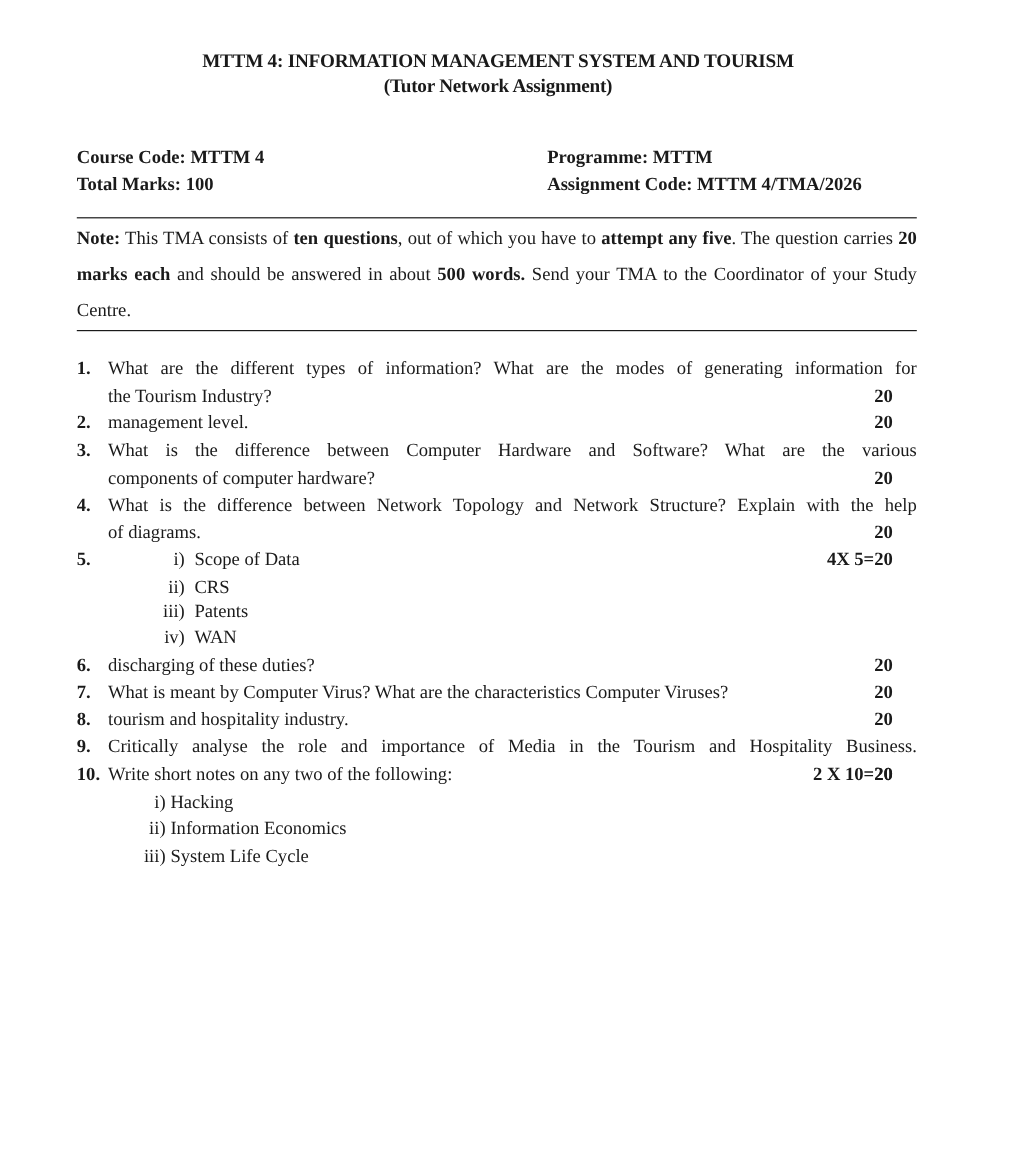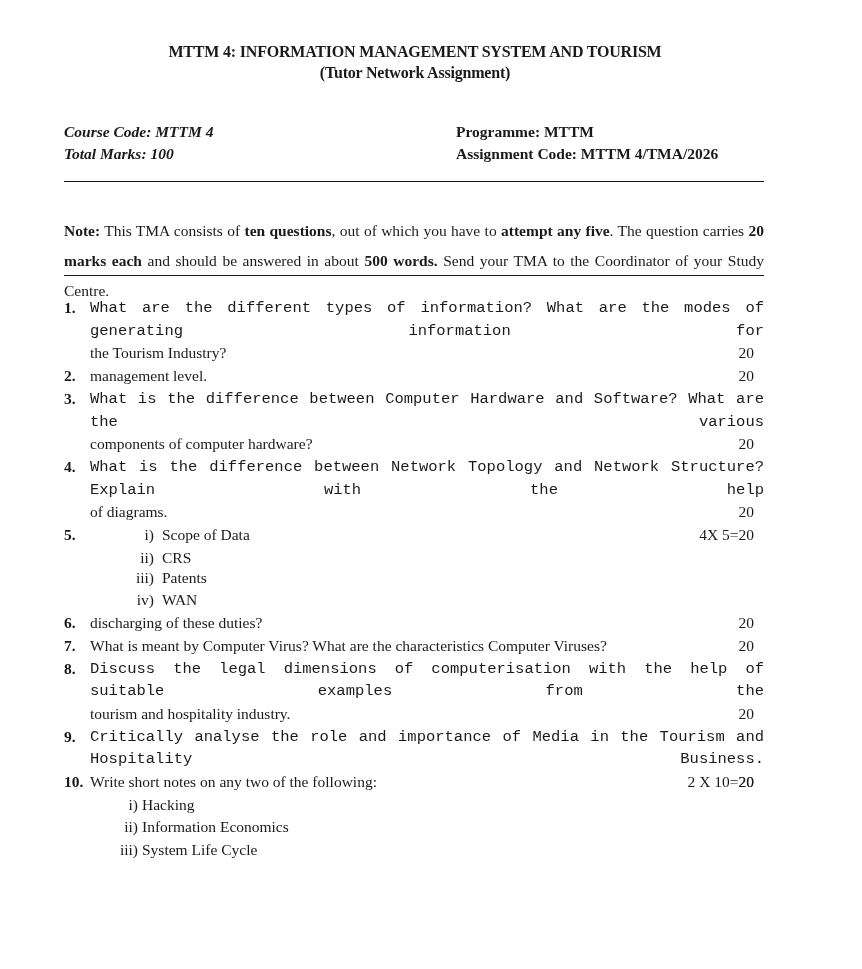--- a/index.html
+++ b/index.html
@@ -10,44 +10,44 @@
     }
     .title {
       position: absolute; left: 0; width: 862px; text-align: center;
       font-weight: bold; font-size: 16px; letter-spacing: -0.2px;
     }
     .title1 { top: 43px; left: 0px; width: 830px; }
     .title2 { top: 64px; left: 0px; width: 830px; }
     .meta {
       position: absolute; font-weight: bold; font-size: 15.5px; line-height: 22px;
     }
-    .meta-left { left: 64px; top: 121px; font-style: italic; }
+    .meta-left { left: 64px; top: 121px; }
     .meta-right { left: 456px; top: 121px; }
     .rule {
       position: absolute; left: 64px; width: 700px; height: 0;
       border-top: 1.6px solid #1a1a1a;
     }
     .rule1 { top: 181px; }
     .rule2 { top: 275px; }
     .note {
       position: absolute; left: 64px; top: 184px; width: 700px;
-      font-size: 15.5px; line-height: 30px; text-align: justify; margin-top: 32px;
+      font-size: 15.5px; line-height: 30px; text-align: justify;
     }
     .note b { font-weight: bold; }
     .questions {
       position: absolute; left: 64px; top: 297px; width: 700px;
       font-size: 15.5px; line-height: 22.7px;
     }
     .q { position: relative; padding-left: 26px; }
     .q .num {
       position: absolute; left: 0; top: 0; font-weight: bold;
     }
-    .q .justify { text-align: justify; text-align-last: justify; font-family: Liberation Mono, monospace; }
+    .q .justify { text-align: justify; text-align-last: justify; }
     .marks {
-      position: absolute; right: 10px; font-weight: normal;
+      position: absolute; right: 20px; font-weight: bold;
     }
     .line-wrap { position: relative; }
     .sub { position: relative; height: 22.7px; }
     .sub .roman { position: absolute; width: 36px; text-align: right; }
     .sub .stext { position: absolute; }
     .q5 .sub .roman { left: 34px; }
     .q5 .sub .stext { left: 78px; }
     .q10 .sub .roman { left: 12px; }
     .q10 .sub .stext { left: 52px; }
   </style>
@@ -121,21 +121,20 @@
     <div class="line-wrap"><span>discharging of these duties?</span><span class="marks">20</span></div>
   </div>
 
   <div class="q">
     <span class="num">7.</span>
     <div class="line-wrap"><span>What is meant by Computer Virus? What are the characteristics Computer Viruses?</span><span class="marks">20</span></div>
   </div>
 
   <div class="q">
     <span class="num">8.</span>
-    <div class="justify">Discuss the legal dimensions of computerisation with the help of suitable examples from the</div>
     <div class="line-wrap"><span>tourism and hospitality industry.</span><span class="marks">20</span></div>
   </div>
 
   <div class="q">
     <span class="num">9.</span>
     <div class="justify">Critically analyse the role and importance of Media in the Tourism and Hospitality Business.</div>
     <div class="line-wrap"><span class="marks">20</span></div>
   </div>
 
   <div class="q q10">

